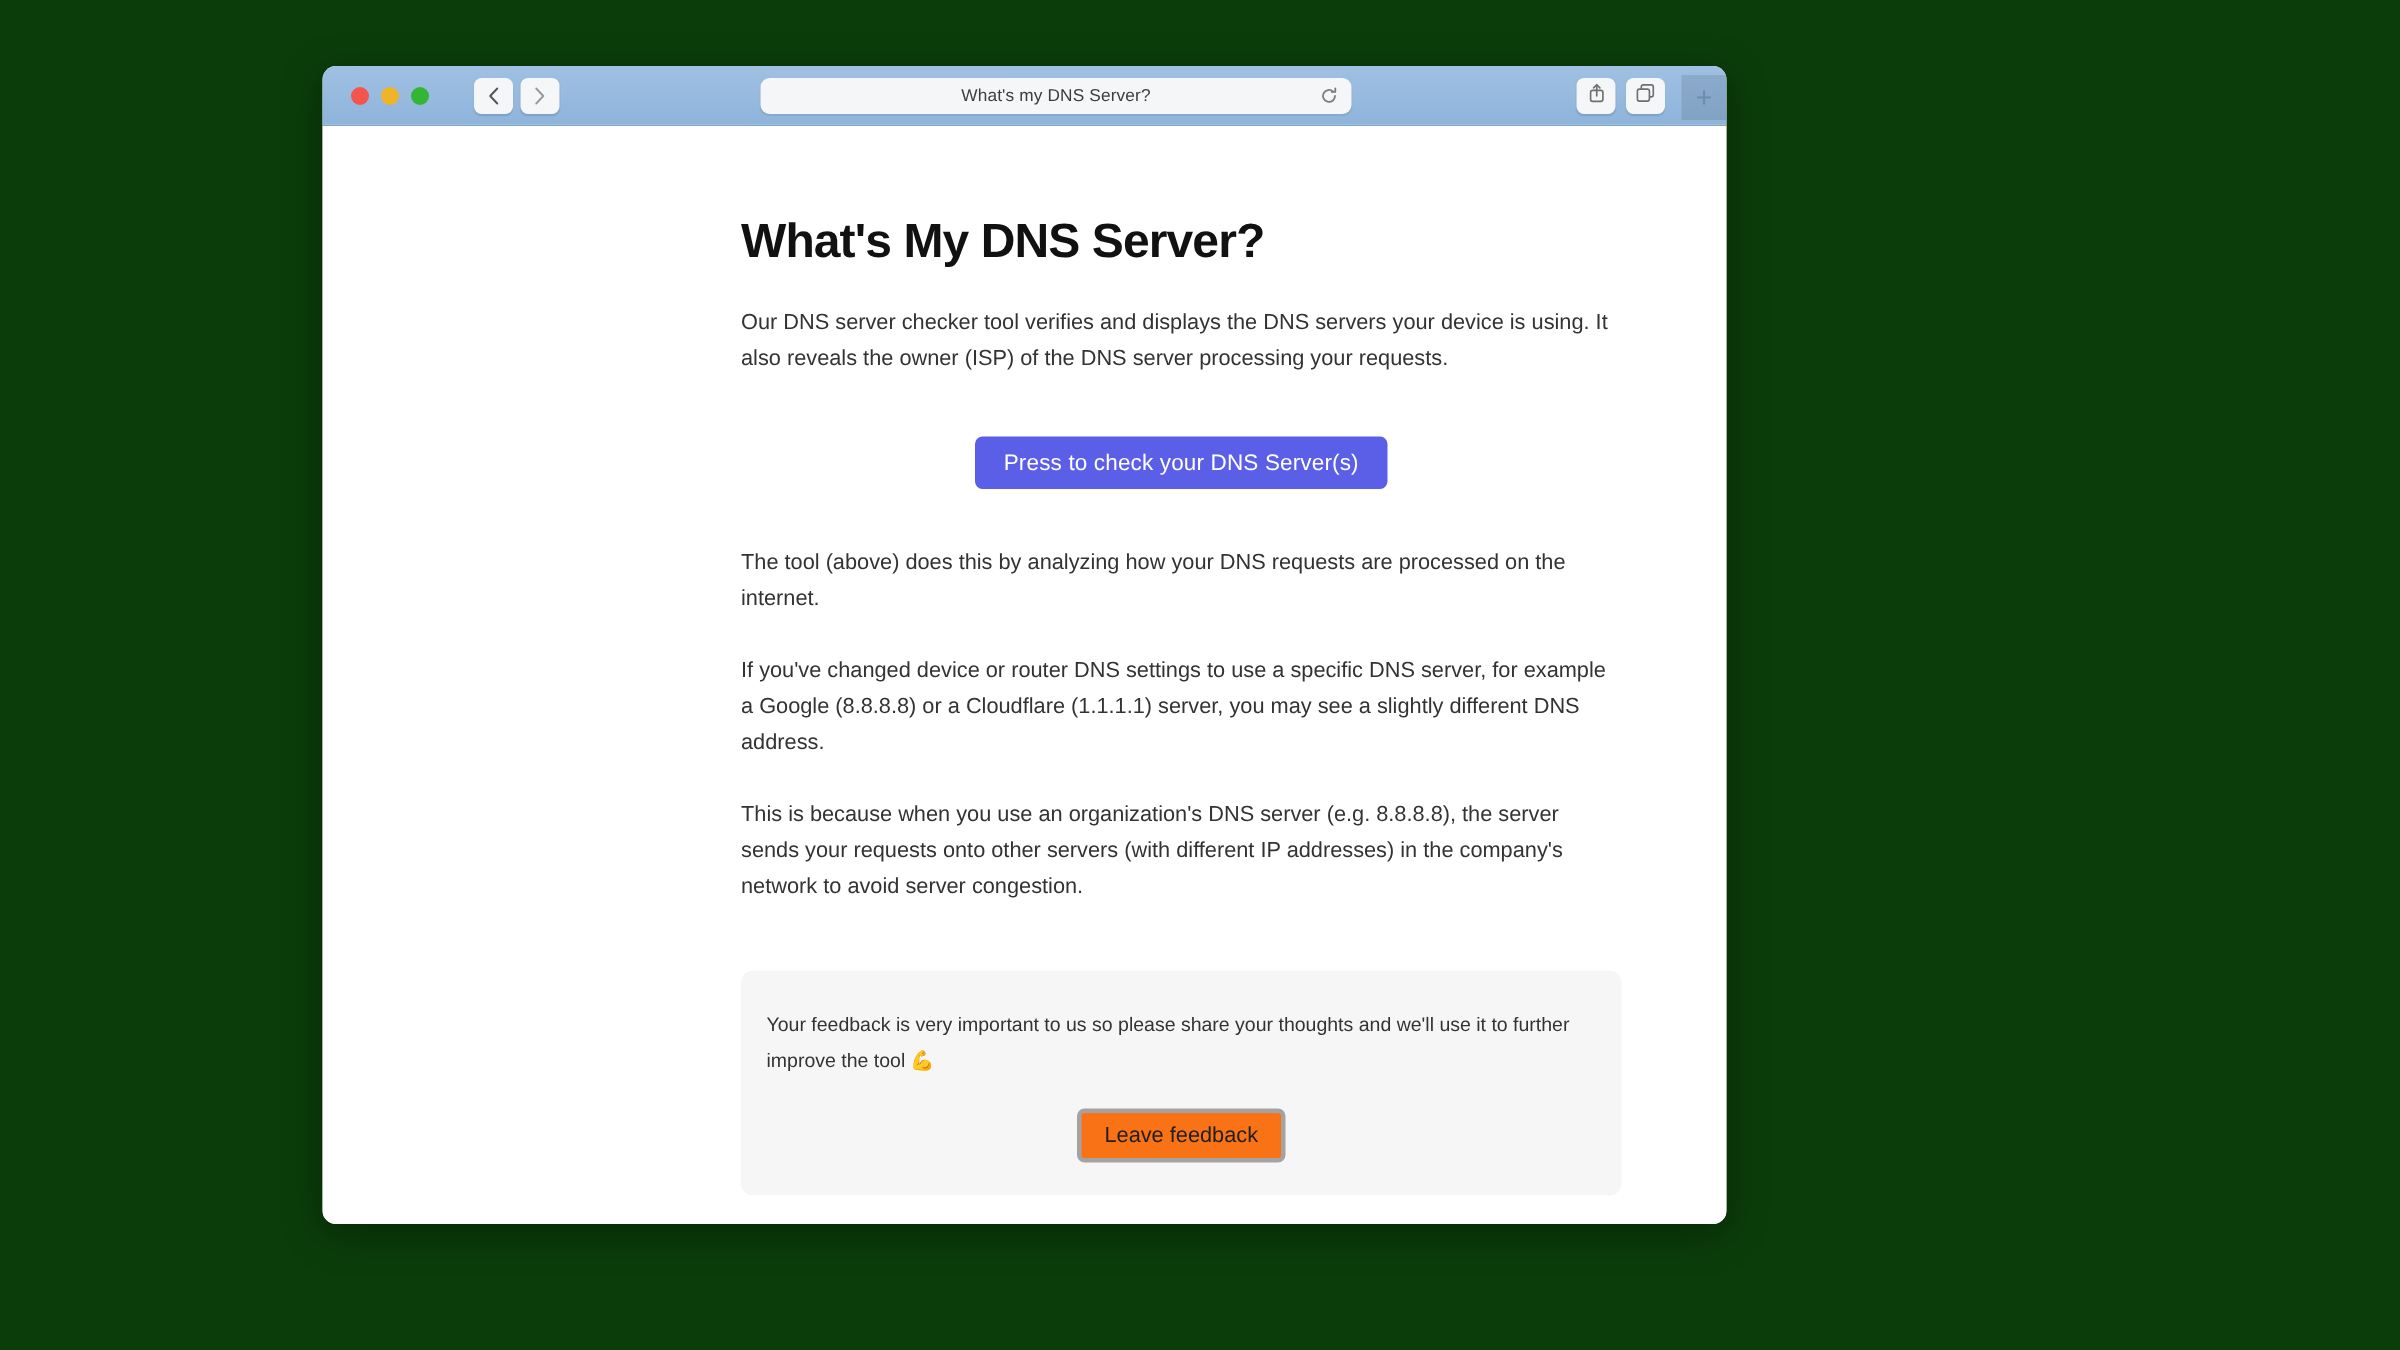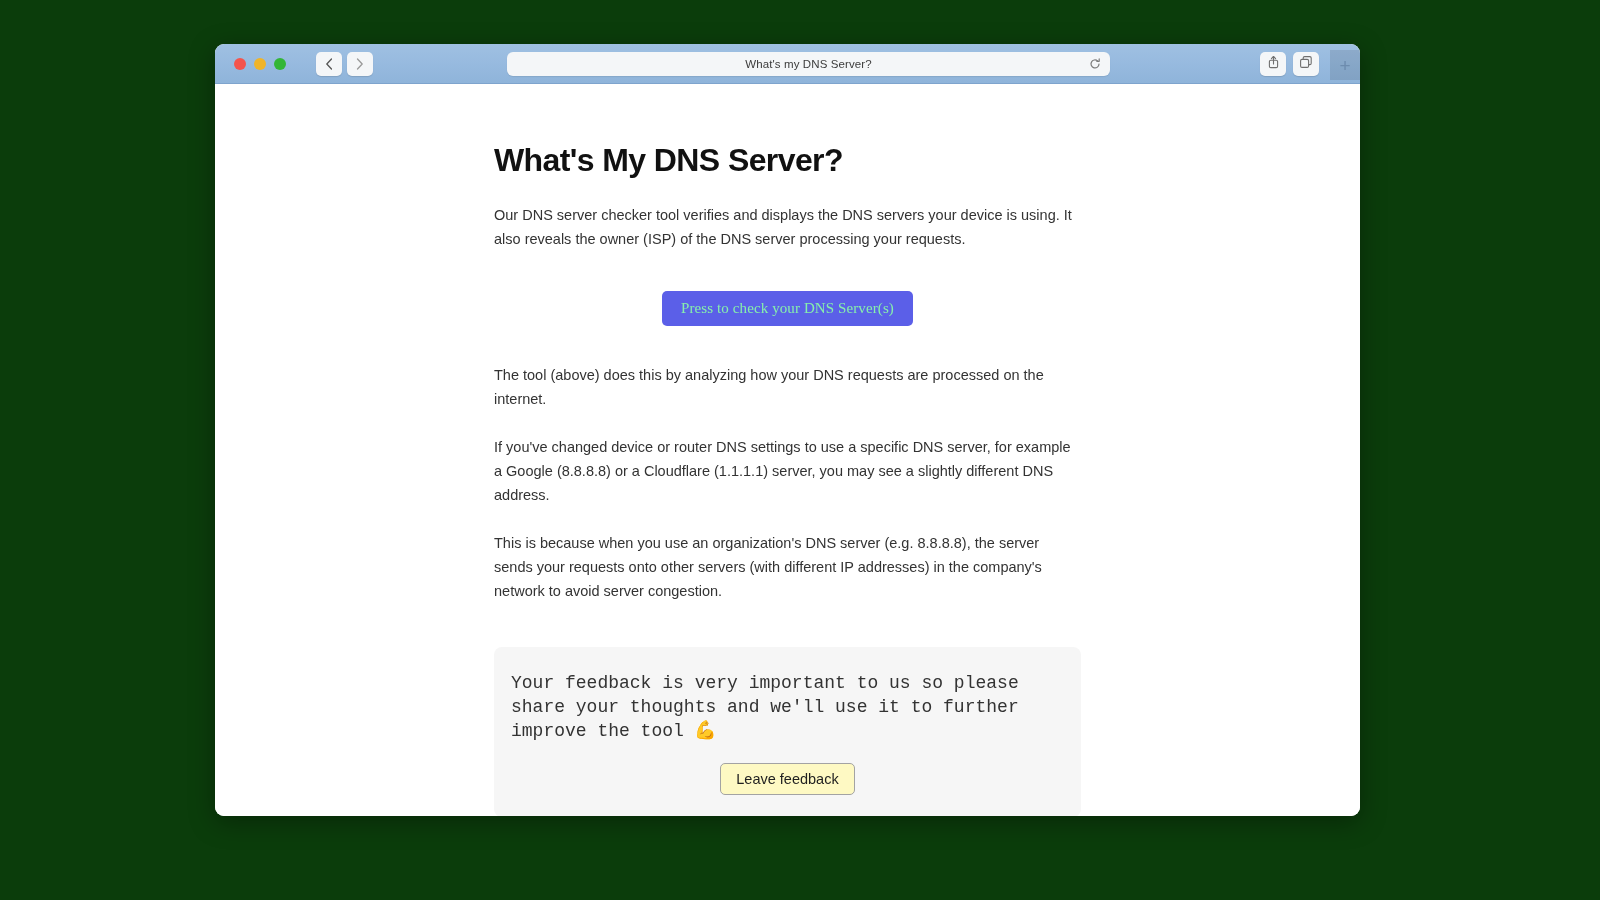--- a/index.html
+++ b/index.html
@@ -14,21 +14,21 @@
     background: #0b3d0b;
     font-family: "Liberation Sans", "DejaVu Sans", sans-serif;
     position: relative;
   }
 
   
   #browser-window {
     position: absolute;
     left: 215px;
     top: 44px;
-    width: 1145px;
+    width: 936px;
     height: 772px;
     border-radius: 9px;
     overflow: hidden;
     background: #ffffff;
     box-shadow: 0 6px 26px rgba(0,0,0,0.35);
   }
 
   
   #titlebar {
     position: relative;
@@ -168,53 +168,52 @@
 
   #intro-paragraph { }
 
   #cta-row {
     display: flex;
     justify-content: center;
     margin-top: 40px;
   }
   #check-dns-button {
     background: #5b5fe8;
-    color: #86efac;
+    color: #ffffff;
     font-size: 15px;
     border: none;
     border-radius: 5px;
     padding: 9px 19px;
     cursor: pointer;
-    font-family: Liberation Serif, serif;
+    font-family: Liberation Sans, sans-serif;
     letter-spacing: 0.1px;
   }
 
   #tool-explain-paragraph { margin-top: 37px; }
 
   #feedback-box {
     margin-top: 44px;
     background: #f6f6f6;
     border-radius: 8px;
     padding: 24px 16px 22px 16px;
   }
   #feedback-text {
-    font-size: 18px;
+    font-size: 13px;
     line-height: 24px;
     color: #333333;
     padding: 0 0 0 1px;
-    font-family: Liberation Mono, monospace;
   }
   #feedback-button-row {
     display: flex;
     justify-content: center;
     margin-top: 20px;
   }
   #leave-feedback-button {
-    background: #fef9c3;
-    border: 1px solid #a3a3a3;
+    background: #f97316;
+    border: 3px solid #a3a3a3;
     border-radius: 5px;
     font-size: 14.5px;
     color: #1f1f1f;
     padding: 7px 15px;
     cursor: pointer;
     font-family: inherit;
   }
 </style>
 </head>
 <body>

